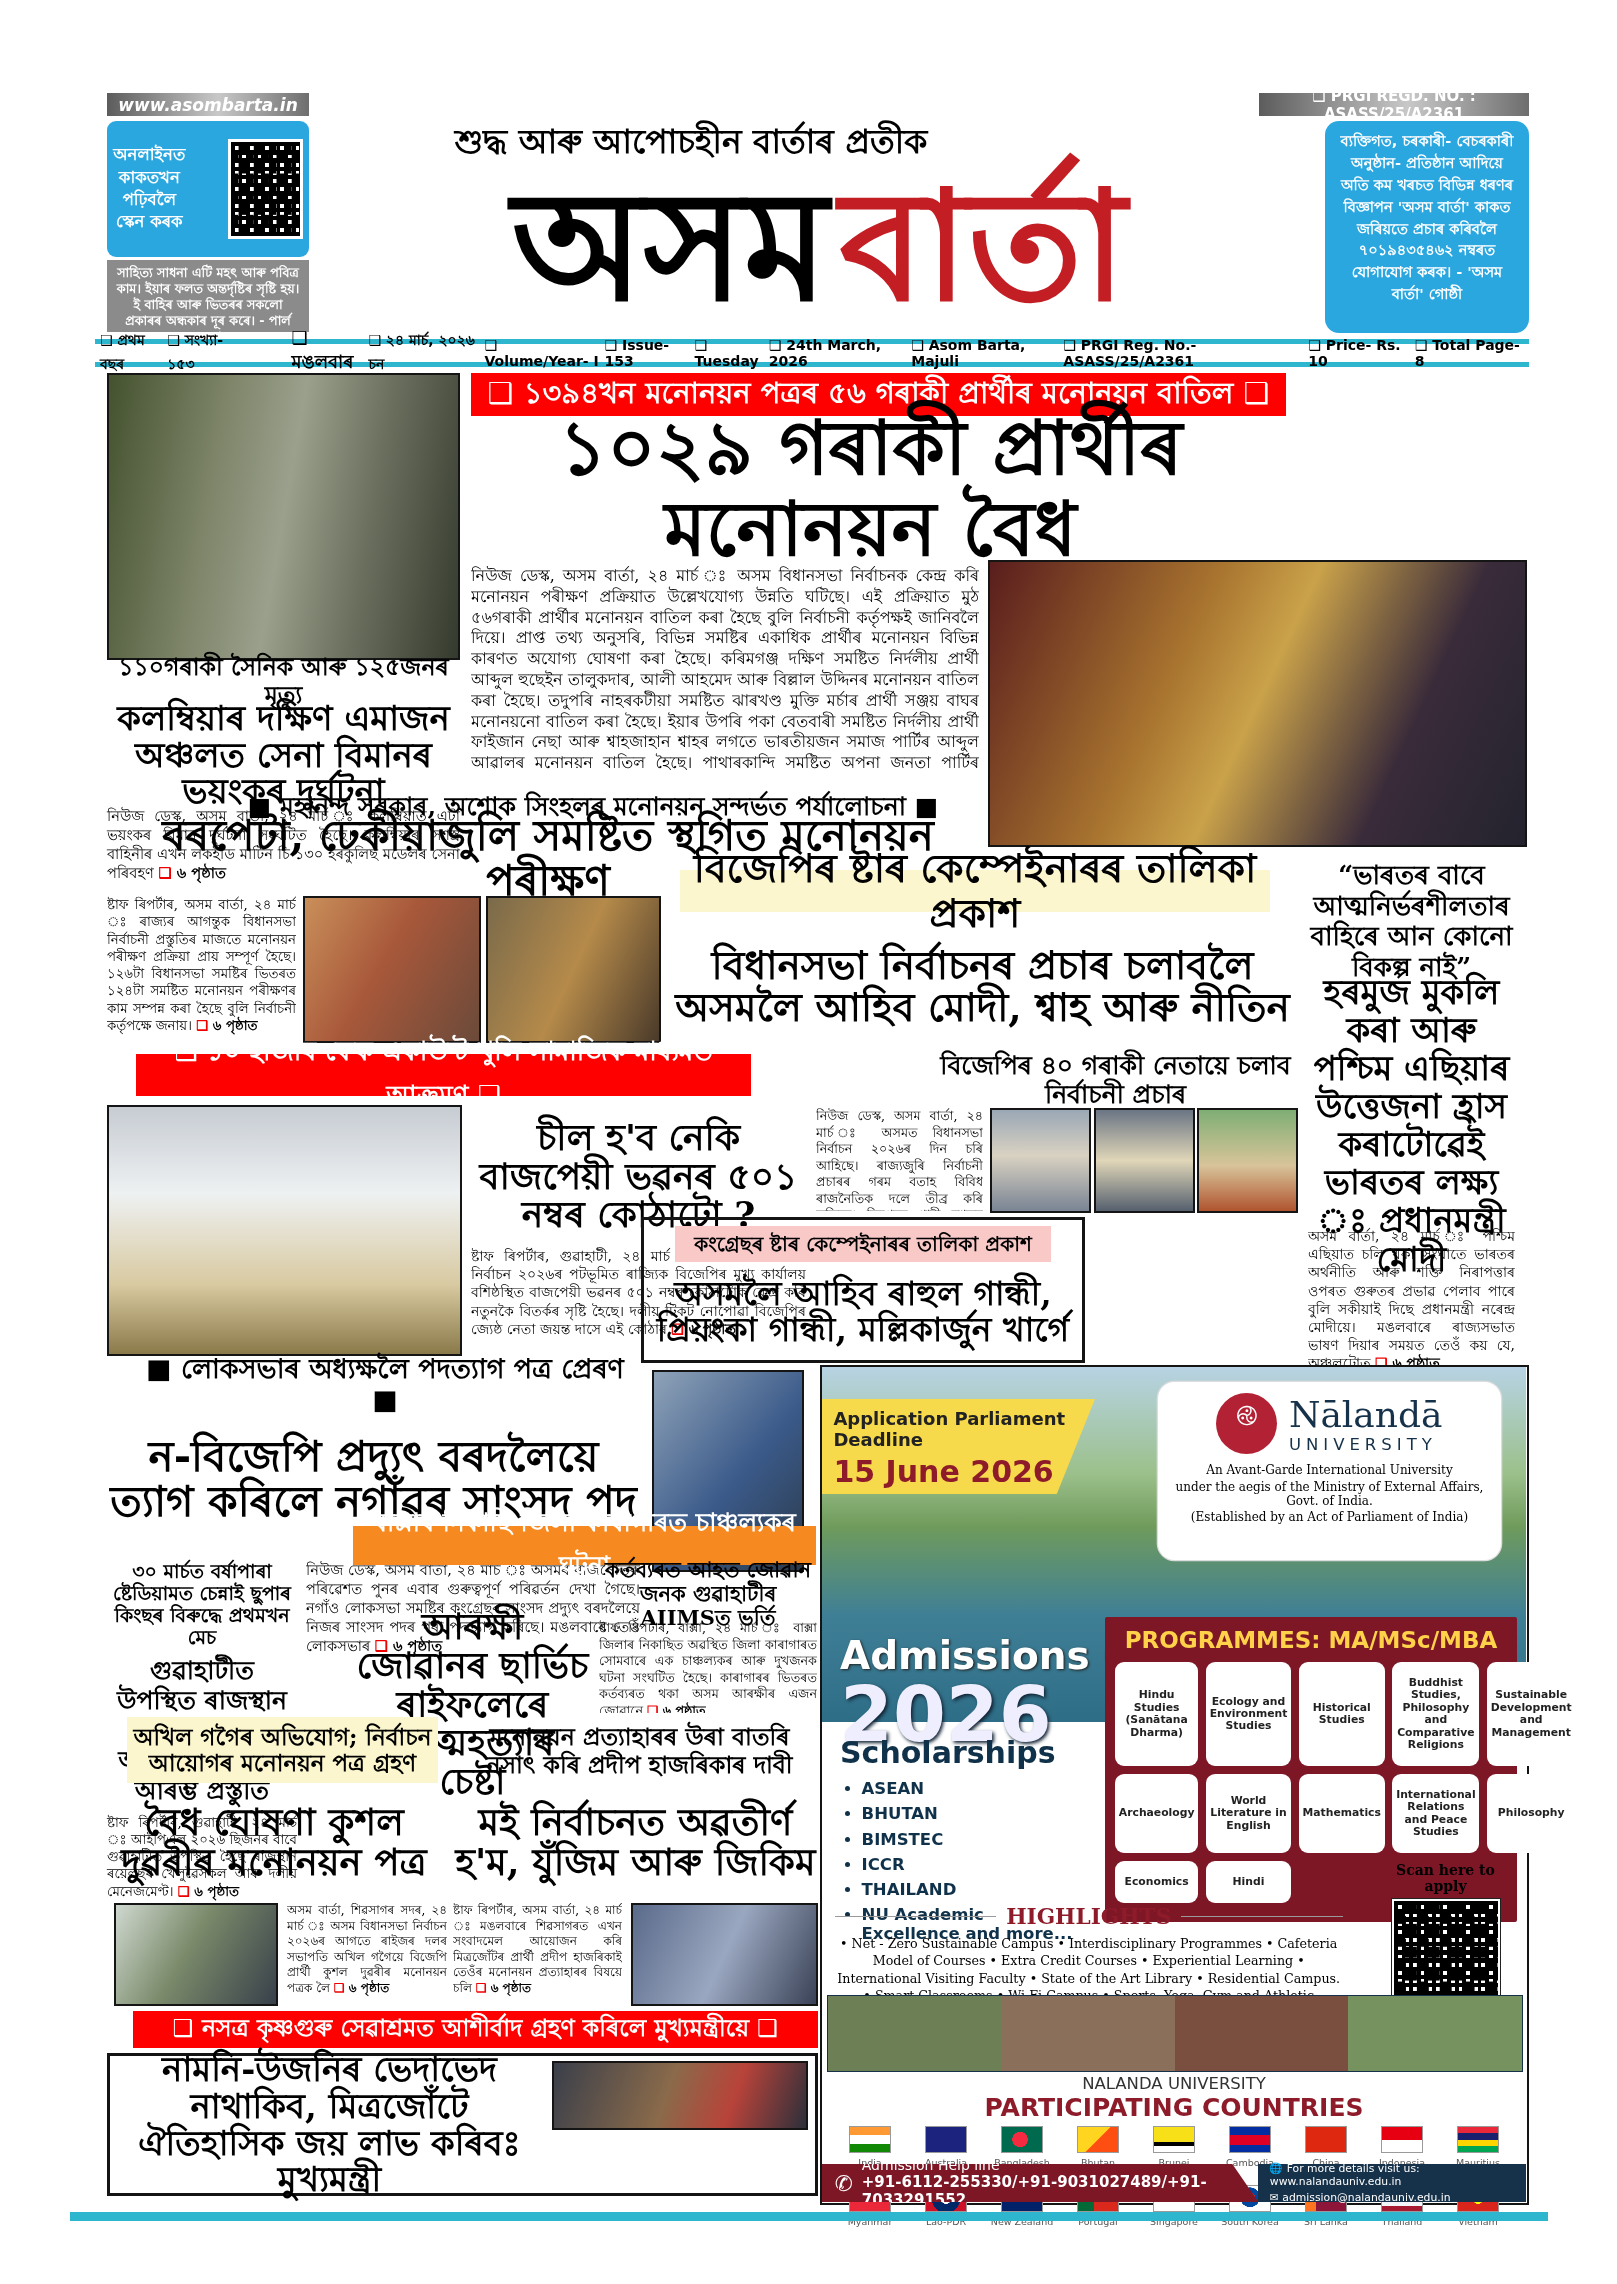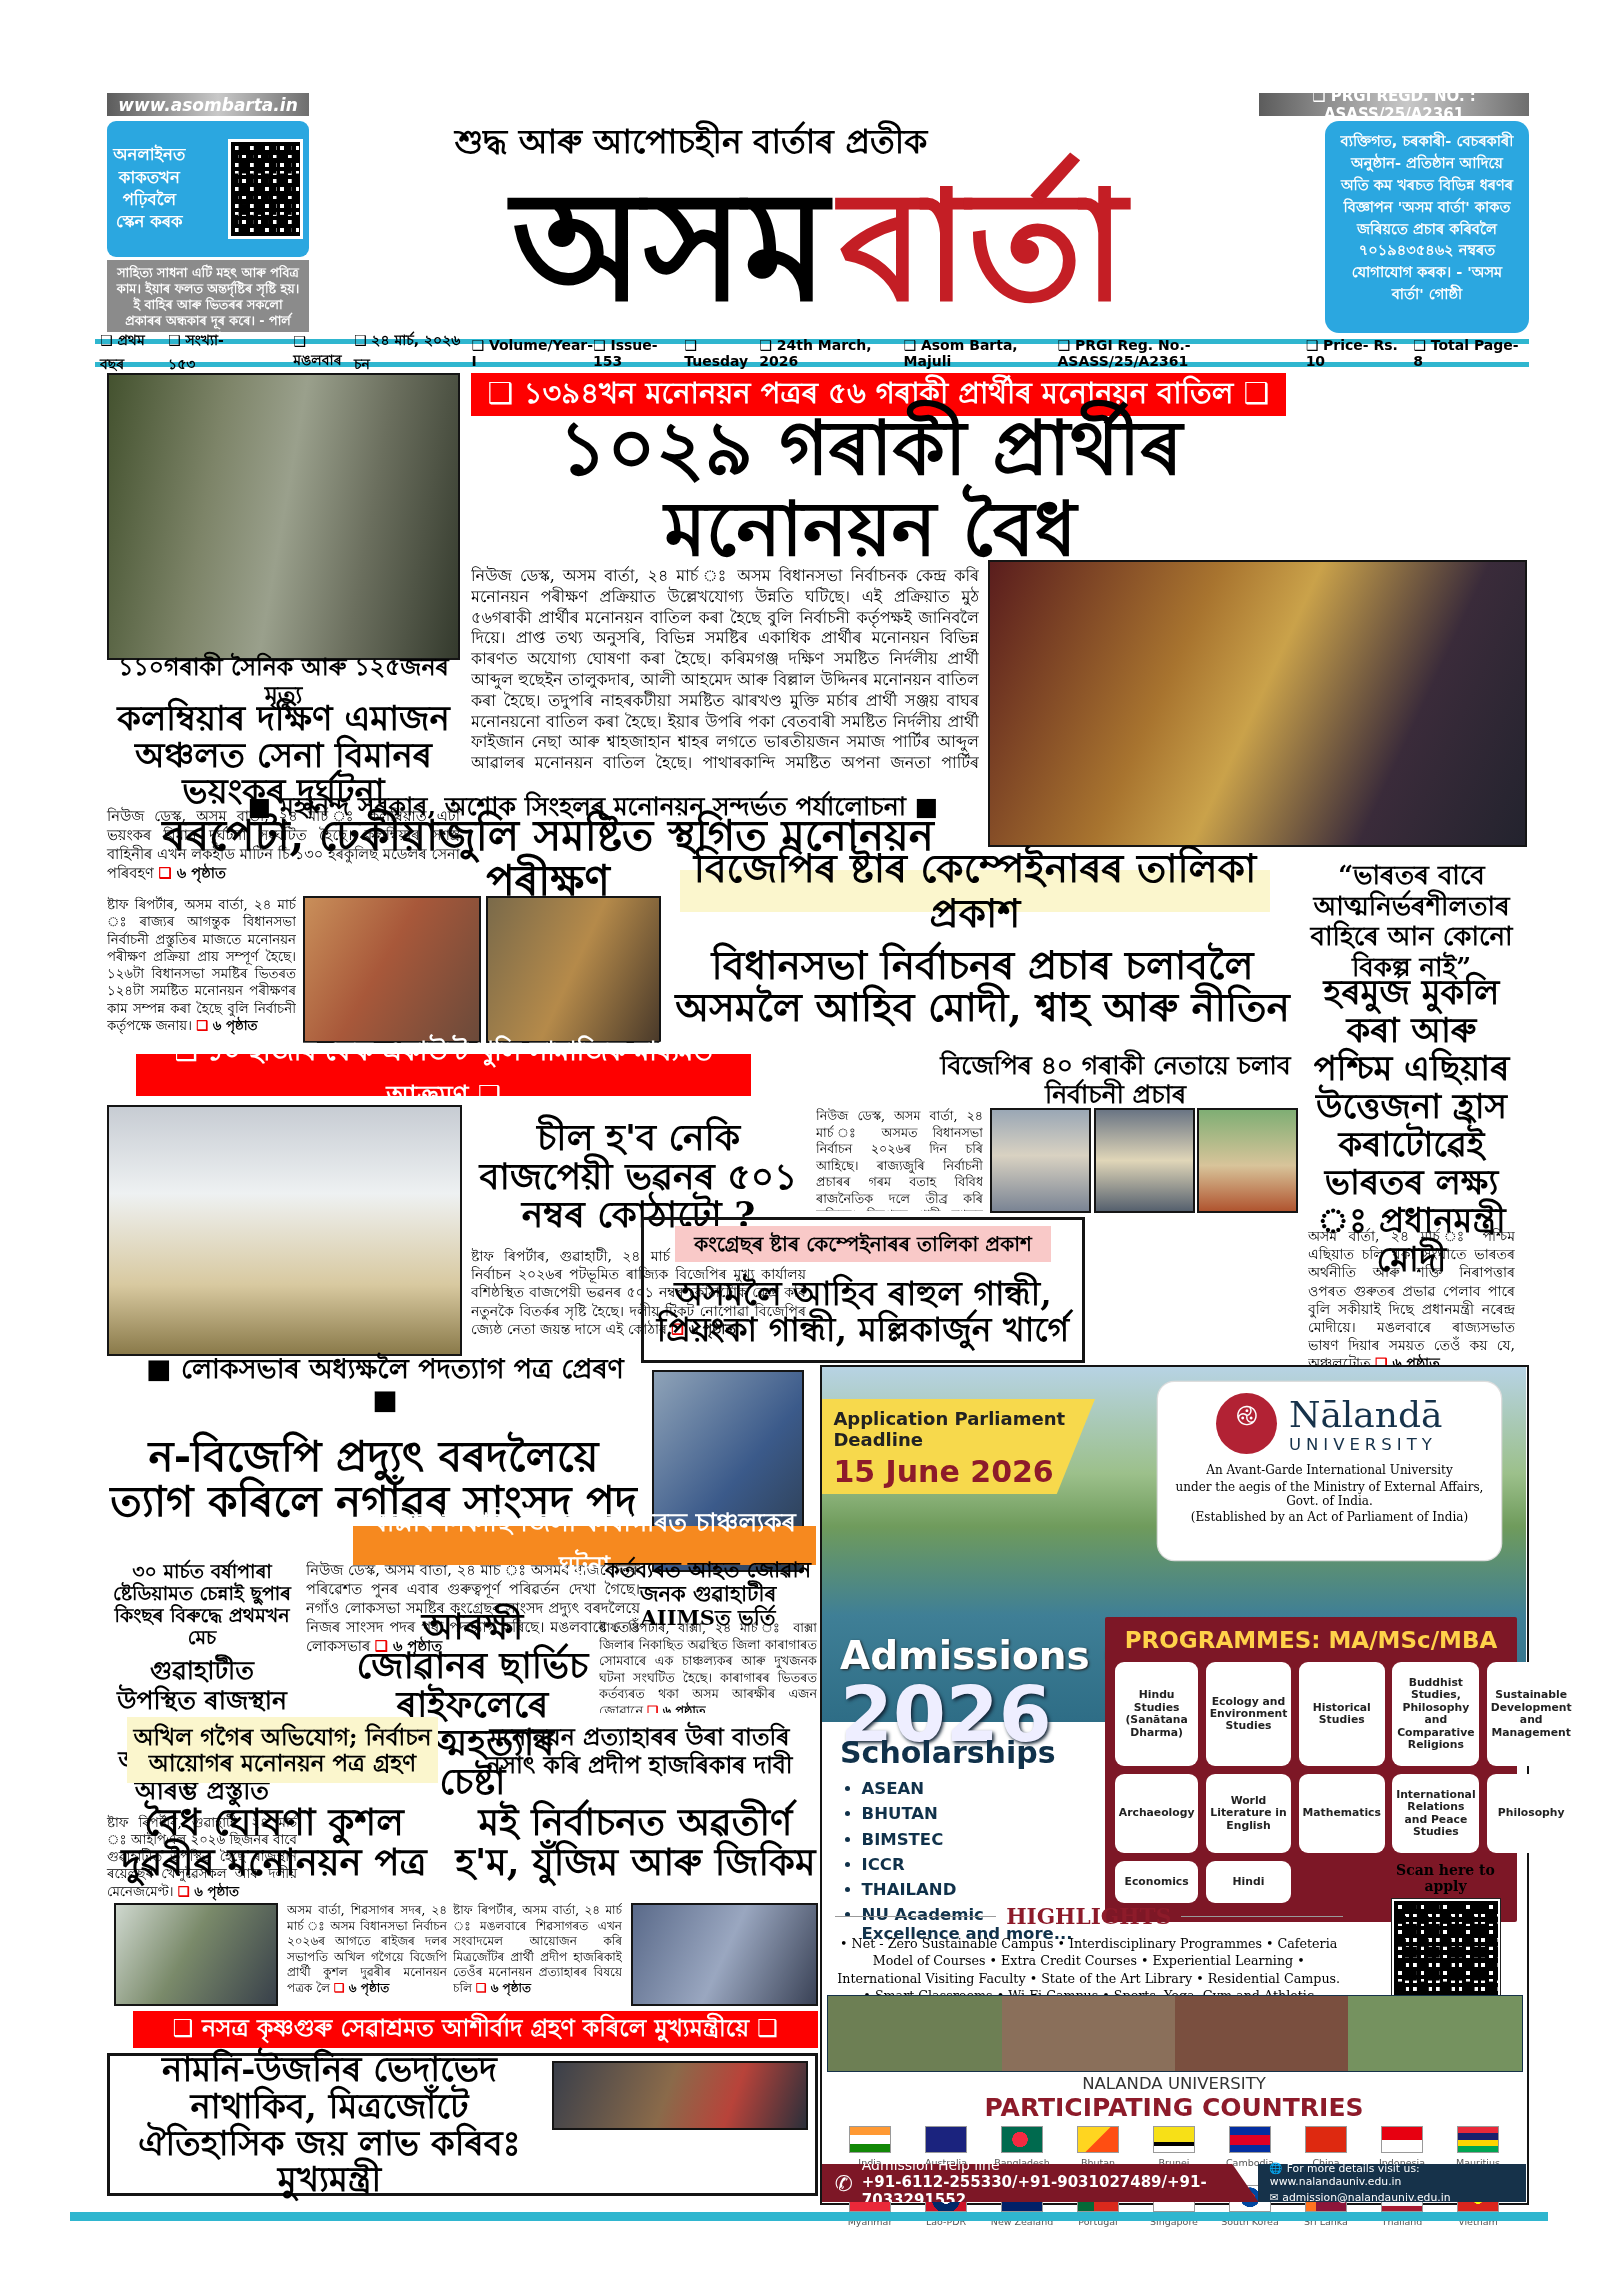--- a/index.html
+++ b/index.html
@@ -83,21 +83,21 @@
     <span style="font-size:152px;font-weight:bold;font-family:'DejaVu Serif',serif;color:#c41e25;line-height:1;margin-left:11.4px;">বাৰ্তা</span>
   </div>
 
   <div class="abs graybar ctr" style="left:1259px;top:93px;width:270px;height:23px;font-size:15px;font-style:normal;">❑ PRGI REGD. NO. : ASASS/25/A2361</div>
 
   <div class="abs bluebox" style="left:1325px;top:121px;width:204px;height:212px;font-size:14.6px;line-height:1.5;text-align:center;padding:9px 11.4px;box-sizing:border-box;border-radius:14px;">ব্যক্তিগত, চৰকাৰী- বেচৰকাৰী অনুষ্ঠান- প্ৰতিষ্ঠান আদিয়ে অতি কম খৰচত বিভিন্ন ধৰণৰ বিজ্ঞাপন 'অসম বাৰ্তা' কাকত জৰিয়তে প্ৰচাৰ কৰিবলৈ ৭০১৯৪৩৫৪৬২ নম্বৰত যোগাযোগ কৰক। - 'অসম বাৰ্তা' গোষ্ঠী</div>
 
   <div class="abs" style="left:95px;top:339px;width:1434px;height:28px;border-top:5px solid #2fb6cf;border-bottom:5px solid #2fb6cf;display:flex;align-items:center;justify-content:space-between;padding:0 5px;box-sizing:border-box;">
     <span style="font-size:14px;font-weight:bold;">❑ প্ৰথম বছৰ</span>
     <span style="font-size:14px;font-weight:bold;">❑ সংখ্যা- ১৫৩</span>
-    <span style="font-size:14px;font-weight:bold;margin-left:44px;">❑ মঙলবাৰ</span>
+    <span style="font-size:18px;font-weight:bold;margin-left:44px;">❑ মঙলবাৰ</span>
     <span style="font-size:14px;font-weight:bold;">❑ ২৪ মাৰ্চ, ২০২৬ চন</span>
     <span style="font-size:14px;font-weight:bold;">❑ Volume/Year- I</span>
     <span style="font-size:14px;font-weight:bold;">❑ Issue- 153</span>
     <span style="font-size:14px;font-weight:bold;">❑ Tuesday</span>
     <span style="font-size:14px;font-weight:bold;">❑ 24th March, 2026</span>
     <span style="font-size:14px;font-weight:bold;">❑ Asom Barta, Majuli</span>
     <span style="font-size:14px;font-weight:bold;">❑ PRGI Reg. No.- ASASS/25/A2361</span>
     <span style="font-size:14px;font-weight:bold;">❑ Price- Rs. 10</span>
     <span style="font-size:14px;font-weight:bold;">❑ Total Page- 8</span>
   </div>

